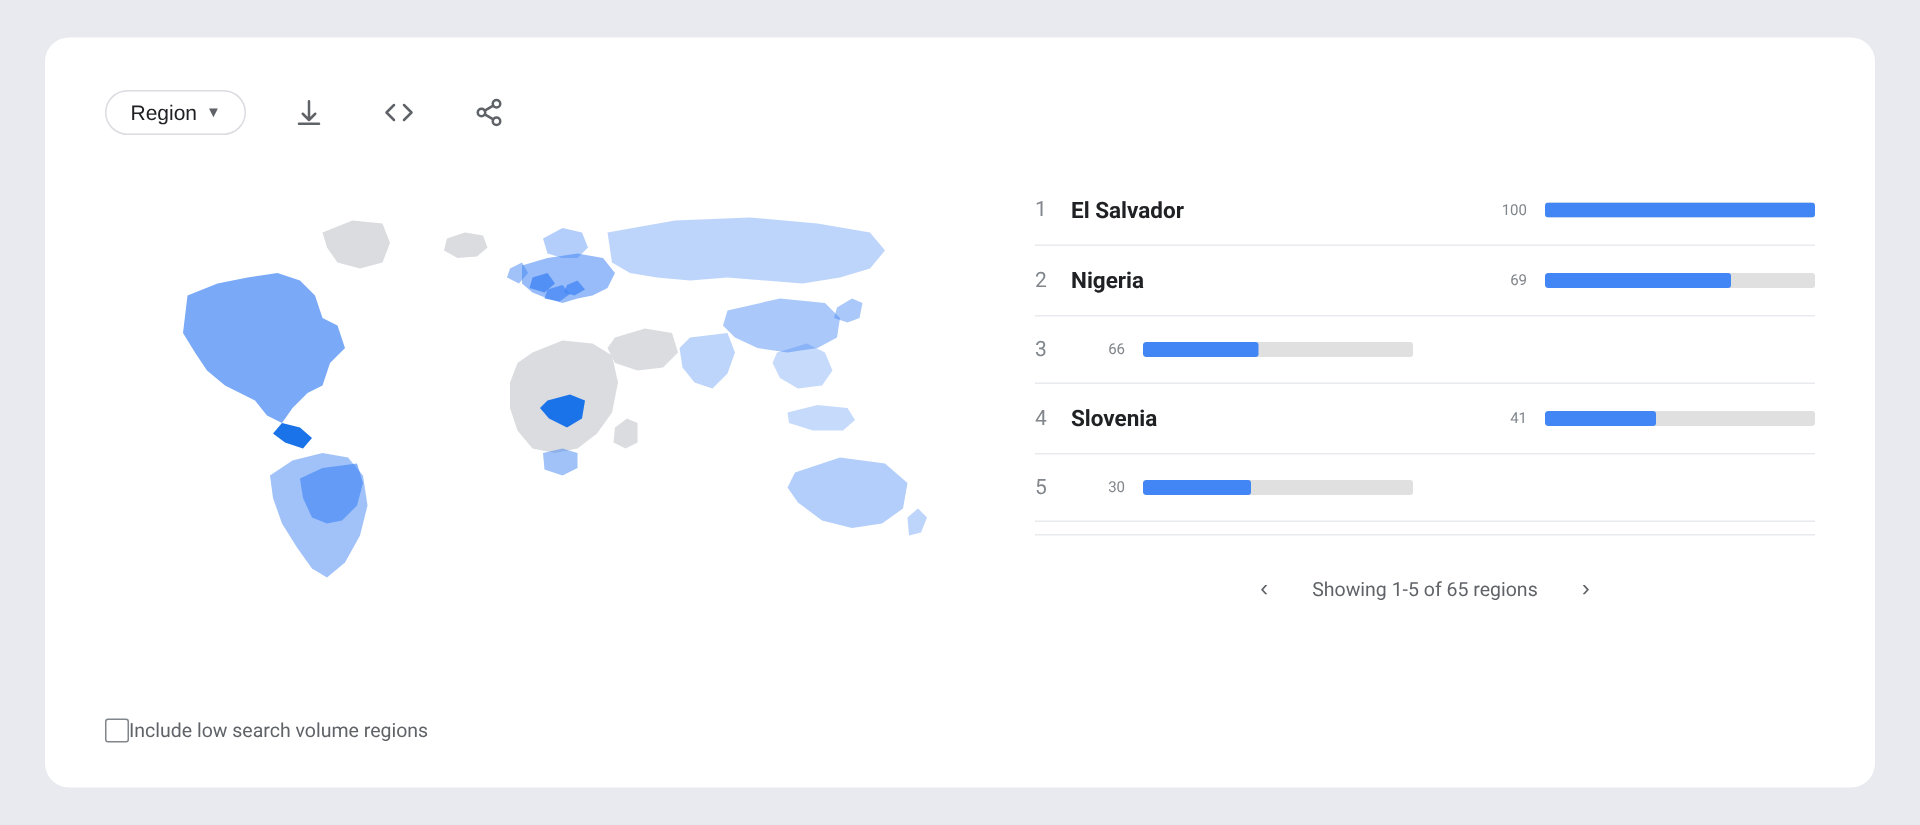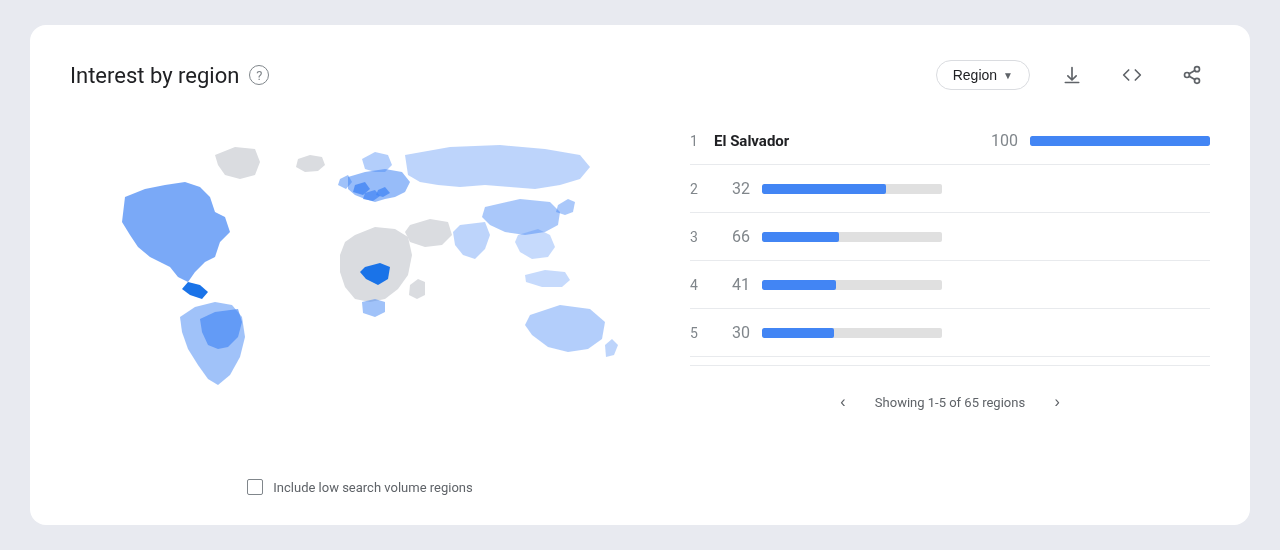--- a/index.html
+++ b/index.html
@@ -90,23 +90,21 @@
       flex: 0 0 580px;
       position: relative;
     }
     .map-svg {
       width: 580px;
       height: 340px;
     }
     .checkbox-row {
       display: flex;
       align-items: center;
-      gap: 10px;
       margin-top: 18px;
-      justify-content: center;
     }
     .checkbox {
       width: 16px;
       height: 16px;
       border: 1.5px solid #80868b;
       border-radius: 2px;
       flex-shrink: 0;
       cursor: pointer;
     }
     .checkbox-label {
@@ -130,21 +128,21 @@
       width: 24px;
       flex-shrink: 0;
     }
     .country {
       font-size: 15px;
       color: #202124;
       flex: 1;
       font-weight: bold;
     }
     .score {
-      font-size: 16px;
+      font-size: 10px;
       color: #80868b;
       width: 36px;
       text-align: right;
       margin-right: 12px;
     }
     .bar-container {
       width: 180px;
       height: 10px;
       background: #e0e0e0;
       border-radius: 2px;
@@ -184,24 +182,20 @@
       background: #e8eaed;
       margin-top: 8px;
     }
   </style>
 </head>
 <body>
 
 <div class="card">
 
   <div class="header">
-    <div class="header-left">
-      <span class="title">Interest by region</span>
-      <div class="help-icon" title="More information">?</div>
-    </div>
     <div class="header-right">
       <button class="region-btn">
         <span>Region</span>
         <span class="chevron">▼</span>
       </button>
       <button class="icon-btn" title="Download">
 
         <svg width="20" height="20" viewBox="0 0 24 24" fill="none" stroke="#5f6368" stroke-width="2" stroke-linecap="round" stroke-linejoin="round">
           <path d="M12 3v13M7 13l5 5 5-5"></path>
             <line x1="4" y1="21" x2="20" y2="21"></line>
@@ -297,34 +291,36 @@
     <div class="region-row">
     <span class="rank">1</span>
     <span class="country">El Salvador</span>
     <span class="score">100</span>
     <div class="bar-container">
       <div class="bar-fill" style="width:100%"></div>
     </div>
   </div>
         <div class="region-row">
     <span class="rank">2</span>
-    <span class="score">32</span>
+    <span class="country">Nigeria</span>
+    <span class="score">69</span>
     <div class="bar-container">
       <div class="bar-fill" style="width:69%"></div>
     </div>
   </div>
         <div class="region-row">
     <span class="rank">3</span>
     <span class="score">66</span>
     <div class="bar-container">
       <div class="bar-fill" style="width:43%"></div>
     </div>
   </div>
         <div class="region-row">
     <span class="rank">4</span>
+    <span class="country">Slovenia</span>
     <span class="score">41</span>
     <div class="bar-container">
       <div class="bar-fill" style="width:41%"></div>
     </div>
   </div>
         <div class="region-row">
     <span class="rank">5</span>
     <span class="score">30</span>
     <div class="bar-container">
       <div class="bar-fill" style="width:40%"></div>

